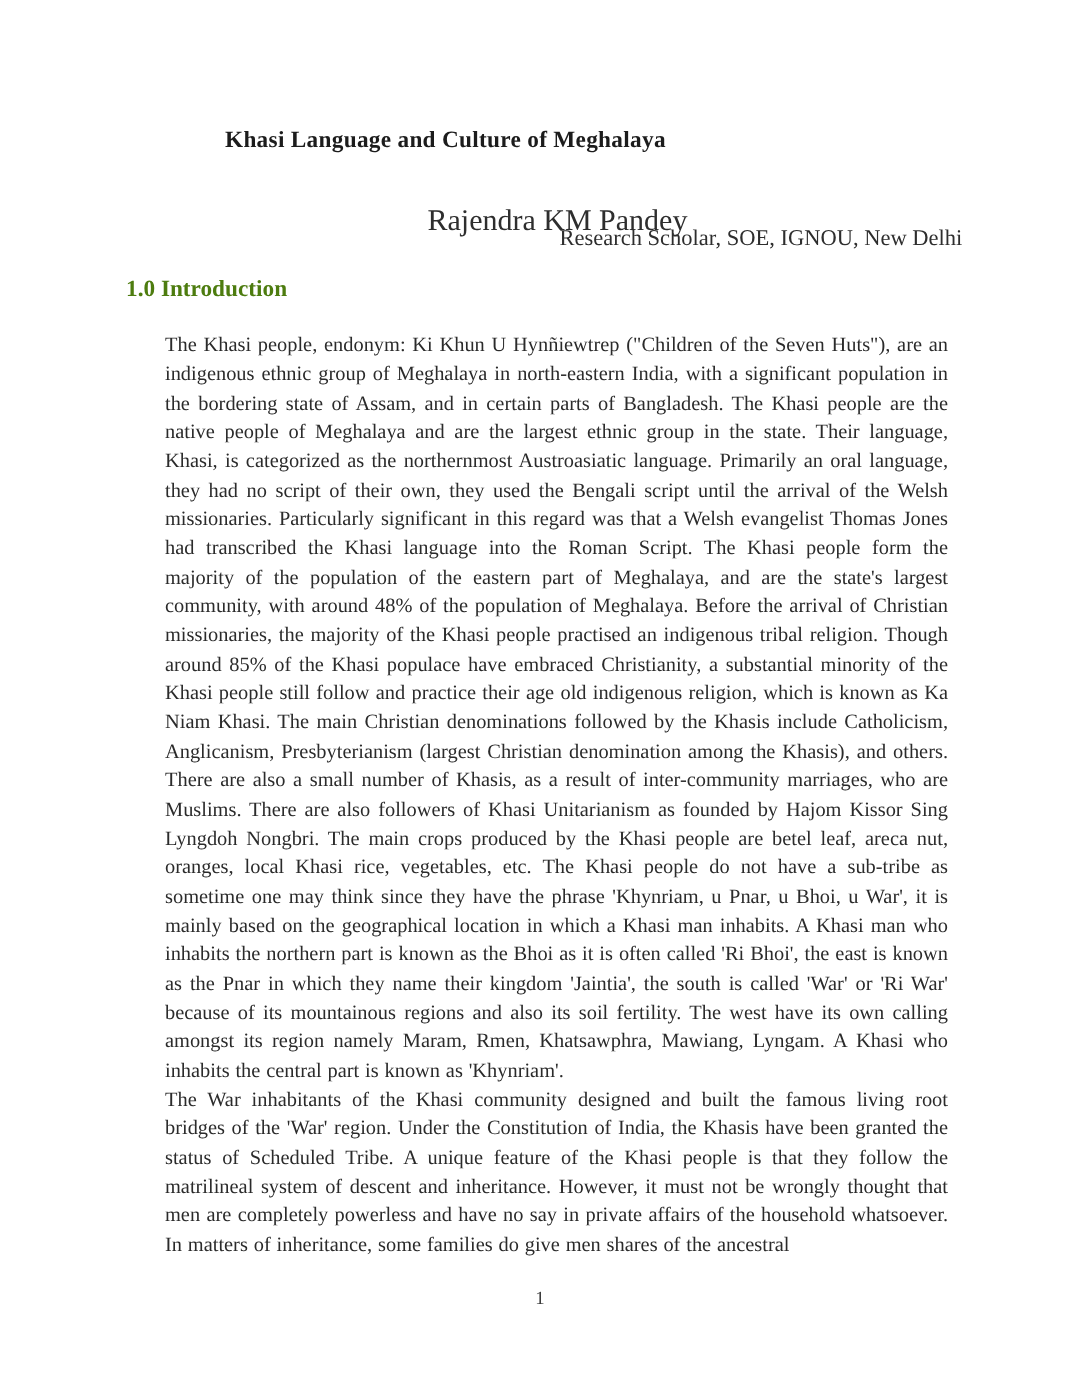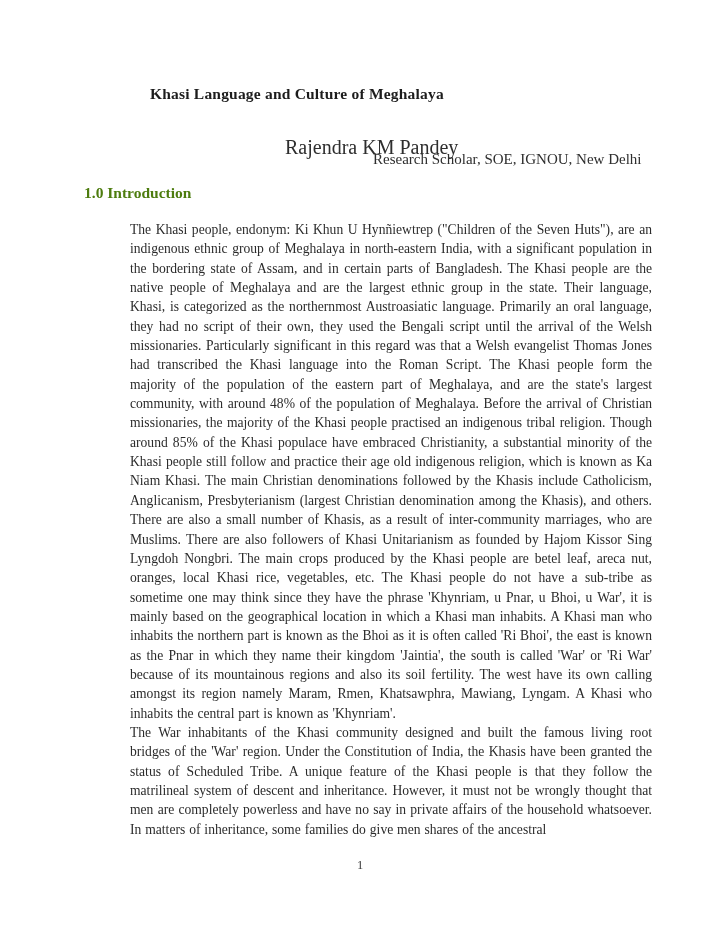--- a/index.html
+++ b/index.html
@@ -49,21 +49,20 @@
     top: 184px;
     font-size: 15.5px;
     font-weight: bold;
     color: #4d7c0f;
   }
   .body-block {
     position: absolute;
     left: 110px;
     top: 220px;
     width: 522px;
-    margin-left: 20px;
   }
   .body-block p {
     margin: 0;
     font-size: 13.6px;
     line-height: 19.35px;
     text-align: justify;
     color: #2b2b2b;
     word-spacing: 0.5px;
   }
   .page-number {

